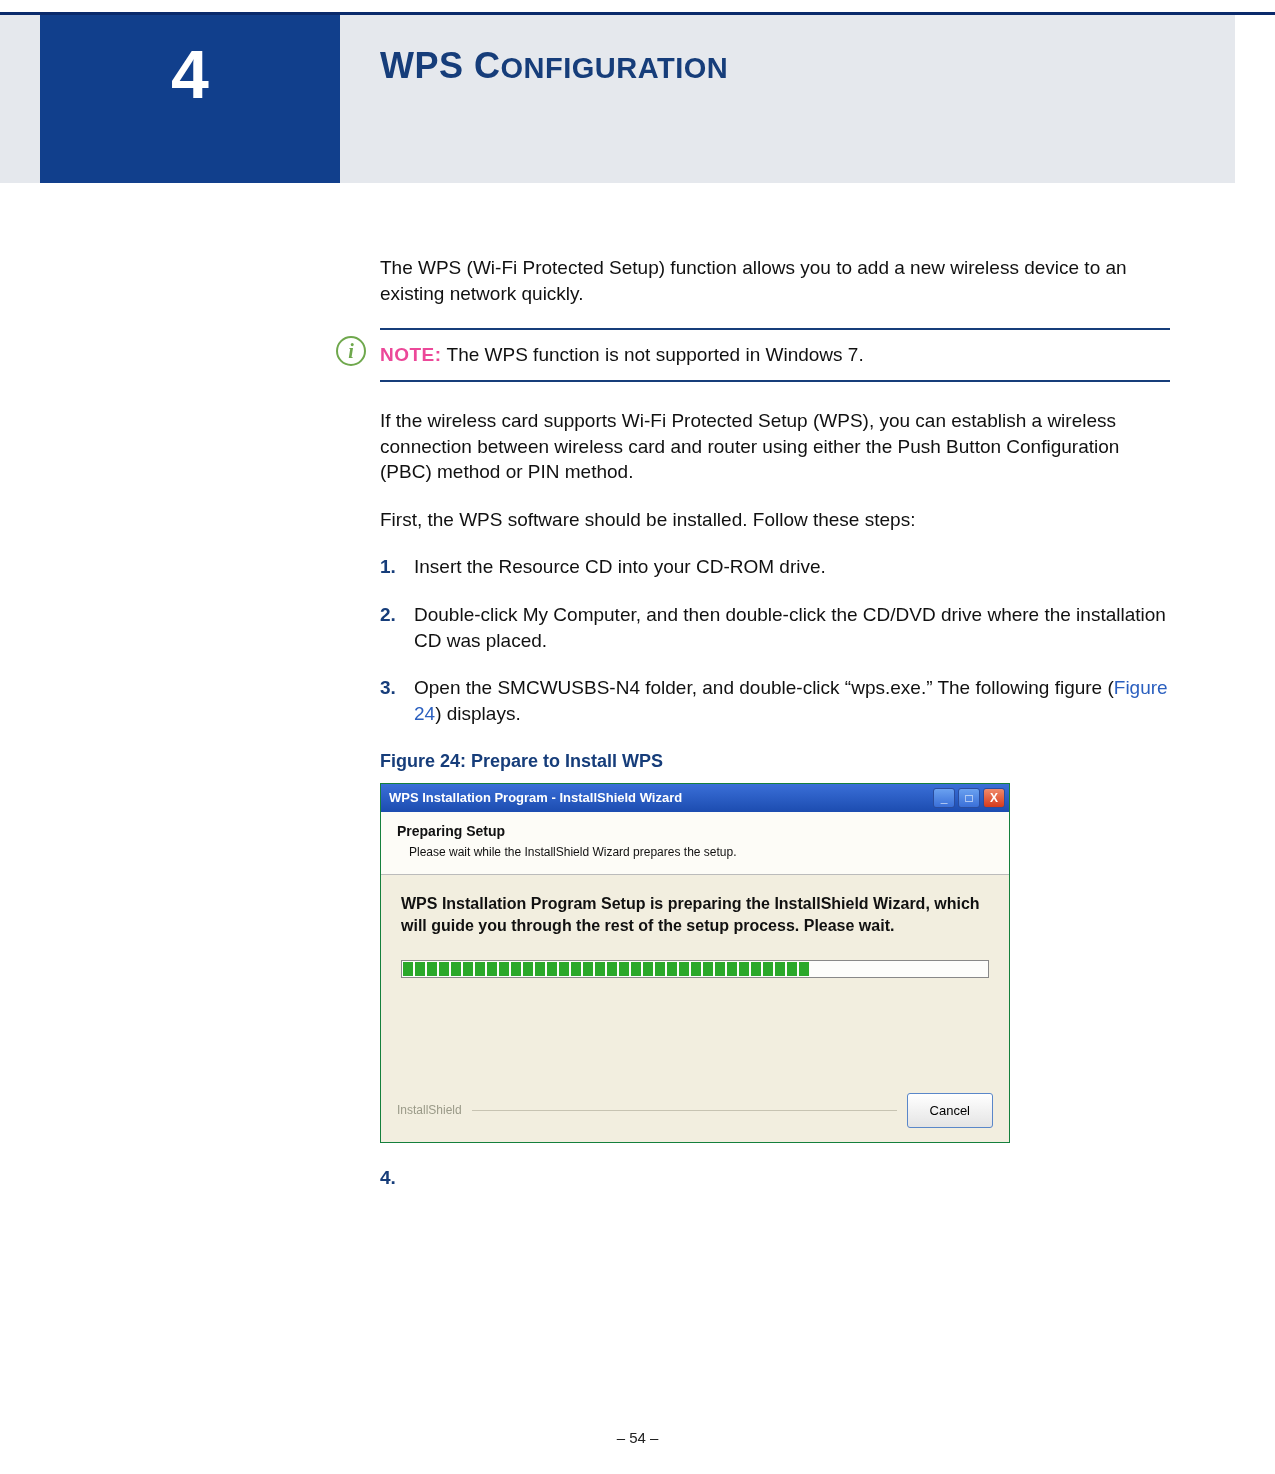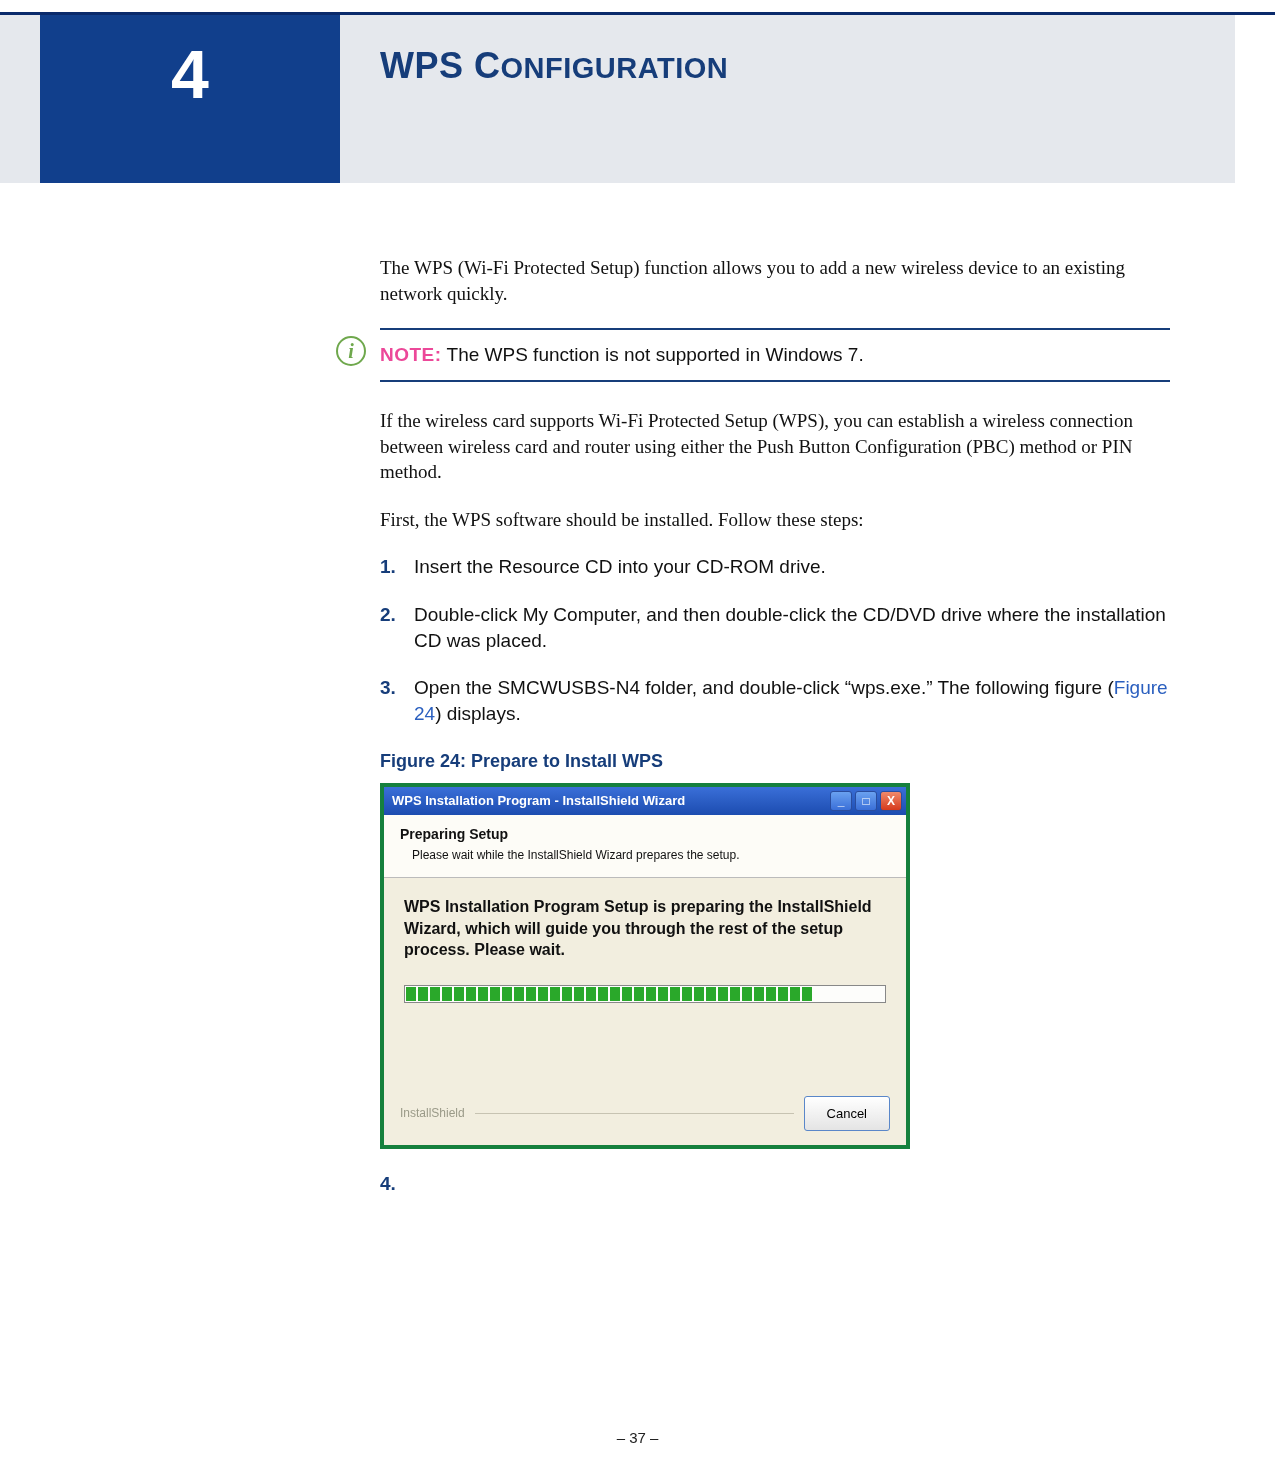--- a/index.html
+++ b/index.html
@@ -54,21 +54,21 @@
     }
     .content {
       position: absolute;
       top: 255px;
       left: 380px;
       width: 790px;
       font-size: 19px;
       line-height: 1.35;
       color: #111;
     }
-    .para { margin-bottom: 22px; font-family: Liberation Serif, serif; }
+    .para { margin-bottom: 22px; }
     .note-block {
       border-top: 2.5px solid #163d7a;
       border-bottom: 2.5px solid #163d7a;
       padding: 12px 0;
       margin: 18px 0 26px 0;
       position: relative;
     }
     .note-icon {
       position: absolute;
       left: -44px;
@@ -101,22 +101,22 @@
       font-weight: bold;
     }
     .link { color: #2a5fbf; }
     .figure-caption {
       color: #163d7a;
       font-weight: bold;
       font-size: 18px;
       margin-bottom: 10px;
     }
     .dialog {
-      width: 530px;
-      border: 4px solid #15803d;
+      width: 630px;
+      border: 1px solid #15803d;
       background: #f2eedf;
       font-family: Tahoma, sans-serif;
       font-size: 13px;
     }
     .titlebar {
       background: linear-gradient(to bottom, #3a6fd8, #1c4cb0);
       height: 28px;
       display: flex;
       align-items: center;
       justify-content: space-between;
@@ -290,13 +290,13 @@
   </div>
 
   <ol class="ol">
     <li>
       <span class="num">4.</span>
     </li>
   </ol>
 
 </div>
 
-<div class="footer">–  37  –</div>
+<div class="footer">–  54  –</div>
 
 </body></html>

